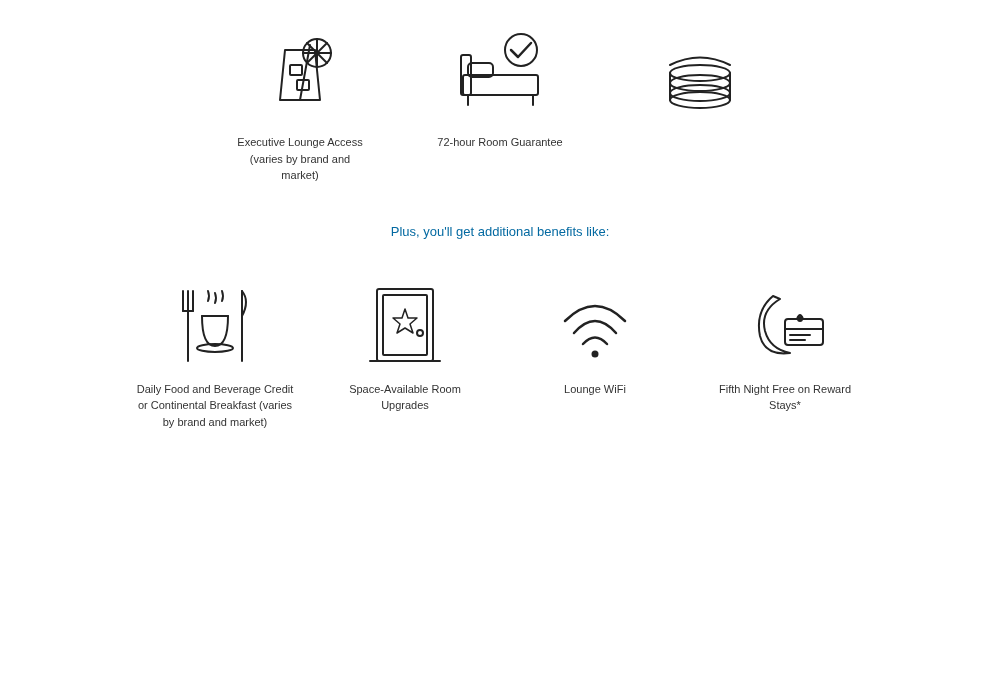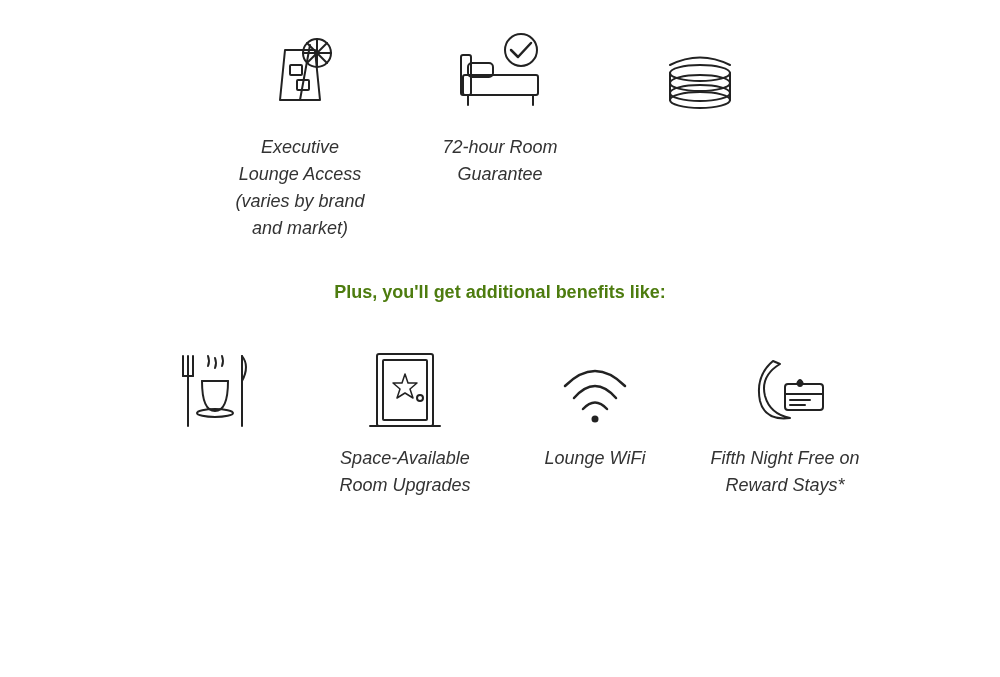--- a/index.html
+++ b/index.html
@@ -36,36 +36,35 @@
     .icon-area {
       width: 100px;
       height: 100px;
       display: flex;
       align-items: center;
       justify-content: center;
       margin-bottom: 14px;
     }
 
     .benefit-label {
-      font-size: 18px;
+      font-size: 11px;
       line-height: 1.5;
       color: #333;
-      font-style: italic;
     }
 
     
     .plus-section {
       text-align: center;
       margin: 20px 0 40px;
     }
 
     .plus-section h3 {
-      font-size: 18px;
-      font-weight: 700;
-      color: #4d7c0f;
+      font-size: 13px;
+      font-weight: 400;
+      color: #0369a1;
     }
 
     
     .bottom-benefits {
       display: flex;
       justify-content: center;
       gap: 30px;
     }
 
     .bottom-benefit-item {
@@ -182,20 +181,21 @@
           <ellipse cx="45" cy="67" rx="18" ry="4"></ellipse>
 
           <path d="M38 20 Q40 15 38 10" fill="none"></path>
           <path d="M45 22 Q47 17 45 12" fill="none"></path>
           <path d="M52 20 Q54 15 52 10" fill="none"></path>
 
           <line x1="72" y1="10" x2="72" y2="80"></line>
           <path d="M72 10 Q80 20 72 35" fill="none"></path>
         </svg>
       </div>
+      <span class="benefit-label">Daily Food and Beverage Credit or Continental Breakfast (varies by brand and market)</span>
     </div>
 
     <div class="bottom-benefit-item">
       <div class="bottom-icon-area">
         <svg width="80" height="85" viewBox="0 0 80 85" fill="none" stroke="#222" stroke-width="2" stroke-linecap="round" stroke-linejoin="round">
 
           <rect x="12" y="8" width="56" height="72" rx="2"></rect>
 
           <rect x="18" y="14" width="44" height="60" rx="1"></rect>
 

